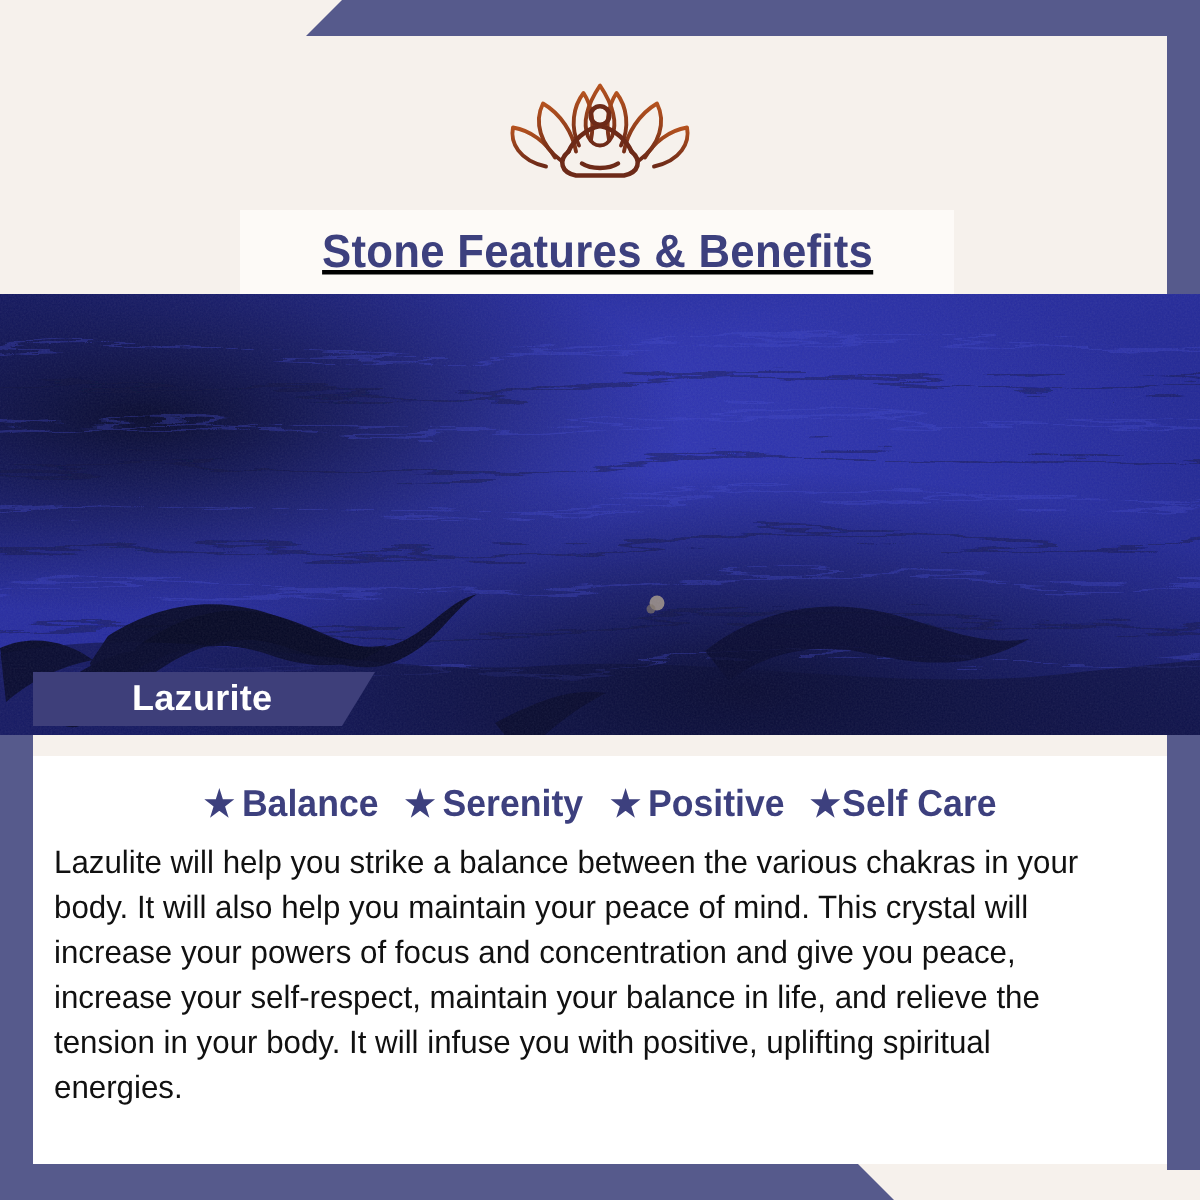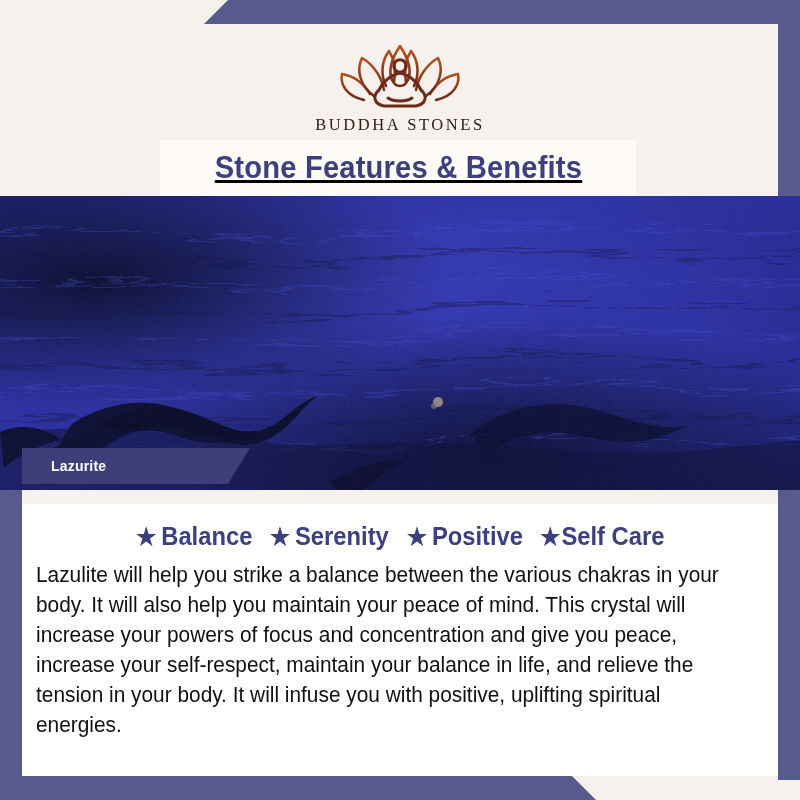--- a/index.html
+++ b/index.html
@@ -111,22 +111,22 @@
   .stone-label {
     position: absolute;
     top: 448px; left: 22px;
     width: 228px; height: 36px;
     background: #3e3f7a;
     clip-path: polygon(0 0, 228px 0, 206px 36px, 0 36px);
     display: flex;
     align-items: center;
   }
   .stone-label-text {
-    margin-left: 29px;
-    font-size: 14px;
+    margin-left: 66px;
+    font-size: 24px;
     font-weight: bold;
     color: #ffffff;
     letter-spacing: 0.2px;
     white-space: nowrap;
   }
 
   
   .content {
     position: absolute;
     top: 490px; left: 22px;
@@ -216,21 +216,20 @@
 
           <circle cx="66" cy="28" r="6.2"></circle>
 
           <path d="M66 35 C56 37 48 45 45 52"></path>
           <path d="M66 35 C76 37 84 45 87 52"></path>
 
           <path d="M45 52 C38 58 40 66 50 68 L82 68 C92 66 94 58 87 52"></path>
           <path d="M54 60 C60 64 72 64 78 60"></path>
         </g>
       </svg>
-      <div class="logo-text">BUDDHA STONES</div>
     </div>
   </div>
 
   <div class="title-panel">
     <div class="title-text">Stone Features &amp; Benefits</div>
   </div>
 
   <div class="photo">
     <svg class="photo-svg" viewBox="0 0 800 294" preserveAspectRatio="none">
       <defs>

